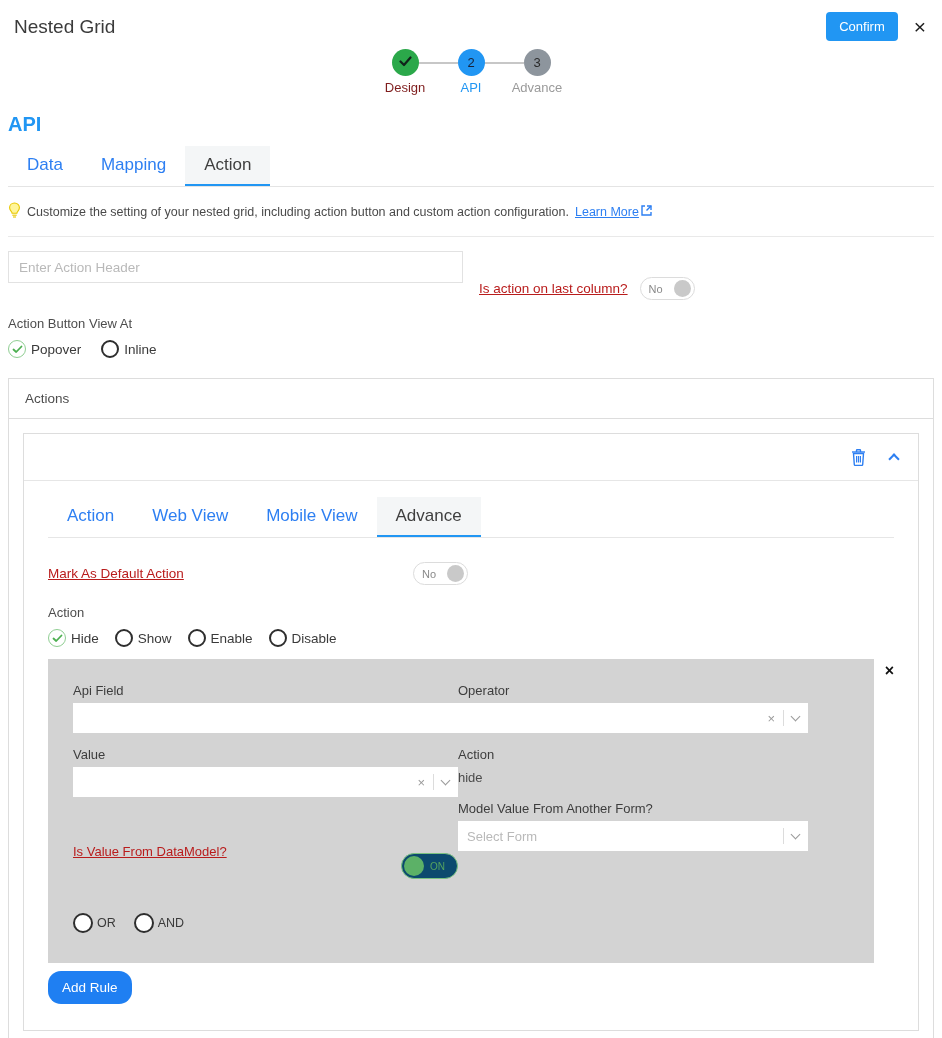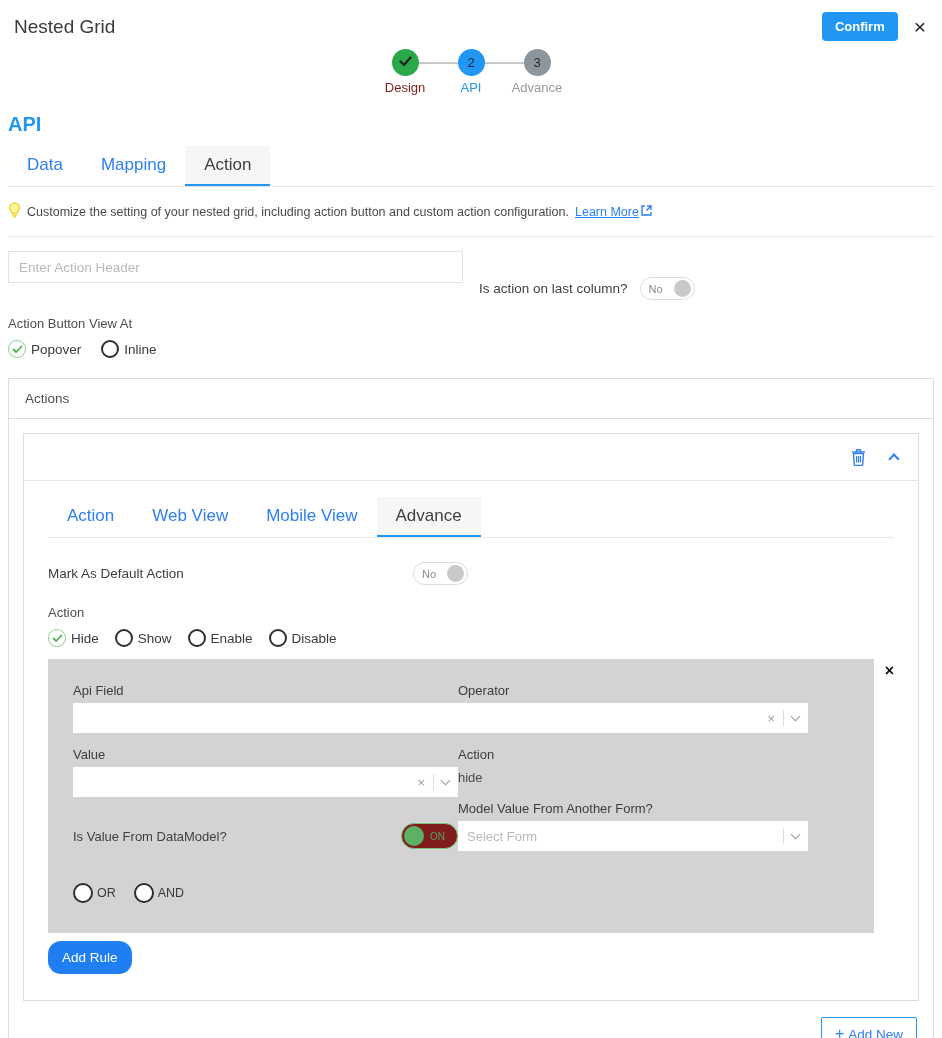--- a/index.html
+++ b/index.html
@@ -6,21 +6,21 @@
   html,body { background:#fff; }
   body {
     width: 942px; min-height: 1038px;
     font-family: "Liberation Sans", sans-serif;
     color: #3f3f3f; position: relative;
   }
   
   .top-bar { display:flex; align-items:center; justify-content:space-between; padding:12px 16px 0 14px; }
   .page-title { font-size:19px; color:#3b3b3b; font-weight:400; }
   .top-right { display:flex; align-items:center; gap:16px; }
-  .btn-confirm { background:#2196f3; color:#fff; border:none; font-size:13px; padding:7px 13px; border-radius:4px; cursor:pointer; font-family:inherit;font-weight:bold; }
+  .btn-confirm { background:#2196f3; color:#fff; border:none; font-size:13px; padding:7px 13px; border-radius:4px; cursor:pointer; font-family:inherit; }
   .close-x { font-size:21px; color:#1c1c1c; line-height:1; cursor:pointer; font-weight:400; }
   
   .stepper { display:flex; justify-content:center; margin-top:8px; }
   .step { display:flex; flex-direction:column; align-items:center; width:66px; position:relative; }
   .step:not(:first-child)::before { content:""; position:absolute; top:13px; right:50%; margin-right:13px; width:40px; height:2px; background:#c7c7c7; }
   .step-circle { width:27px; height:27px; border-radius:50%; display:flex; align-items:center; justify-content:center; font-size:13px; color:#22304d; z-index:1; }
   .step-done .step-circle { background:#2ba84a; }
   .step-active .step-circle { background:#2196f3; color:#17223b; }
   .step-pending .step-circle { background:#8d959d; color:#2a2a2a; }
   .step-label { margin-top:4px; font-size:13px; }
@@ -36,21 +36,21 @@
   .hint-wrap { margin:0 8px; padding:15px 0 15px; border-bottom:1px solid #e9e9e9; }
   .hint { display:flex; align-items:center; gap:6px; font-size:12.5px; color:#4a4a4a; }
   .learn-more { color:#2d7ff2; text-decoration:underline; cursor:pointer; display:inline-flex; align-items:flex-end; gap:2px; }
   
   .form-row1 { display:flex; margin:14px 8px 0; }
   .field-label { font-size:13px; color:#4d4d4d; margin-bottom:6px; }
   .ah-field { width:455px; }
   .text-input { width:100%; height:32px; border:1px solid #e2e2e2; padding:0 10px; font-size:13.5px; color:#3f3f3f; font-family:inherit; outline:none; }
   .text-input::placeholder { color:#b9b9b9; }
   .last-col { display:flex; align-items:center; gap:12px; margin-left:16px; margin-top:26px; }
-  .inline-label { font-size:13.5px; color:#404040; }
+  .inline-label { font-size:13.5px; color:#b91c1c;text-decoration:underline; }
   .toggle-no { width:55px; height:23px; border:1px solid #dcdcdc; border-radius:12px; display:flex; align-items:center; padding:0 3px 0 8px; background:#fff; cursor:pointer; }
   .toggle-no .t-text { font-size:11px; color:#8a8a8a; }
   .toggle-no .t-knob { width:17px; height:17px; border-radius:50%; background:#c9c9c9; margin-left:auto; }
   .view-at { margin:16px 8px 0; }
   .radio-row { display:flex; align-items:center; gap:20px; margin-top:9px; }
   .radio-opt { display:flex; align-items:center; gap:5px; cursor:pointer; font-size:13.5px; color:#3a3a3a; }
   .radio-off { width:18px; height:18px; border-radius:50%; border:2px solid #2e2e2e; background:#fff; }
   .radio-on { width:18px; height:18px; border-radius:50%; border:1.5px solid #8fce92; display:flex; align-items:center; justify-content:center; background:#fff; }
   
   .actions-panel { margin:20px 8px 0; border:1px solid #ddd; }
@@ -73,21 +73,21 @@
   .rcol-r { width:350px; }
   .rule-label { font-size:13px; color:#3d3d3d; margin-bottom:5px; }
   .rule-input { width:100%; height:30px; border:none; background:#fff; padding:0 10px; font-size:13px; font-family:inherit; outline:none; }
   .sel-box { height:30px; background:#fff; display:flex; align-items:center; justify-content:flex-end; padding:0 9px; gap:8px; cursor:pointer; }
   .sel-box .sel-ph { margin-right:auto; color:#b9b9b9; font-size:13px; }
   .sel-clear { color:#9a9a9a; font-size:13px; }
   .sel-div { width:1px; height:16px; background:#dcdcdc; }
   .chev-dn { width:7px; height:7px; border-right:1.5px solid #9a9a9a; border-bottom:1.5px solid #9a9a9a; transform:rotate(45deg); margin-top:-3px; }
   .mt14 { margin-top:14px; } .mt16 { margin-top:16px; }
   .dm-row { margin-top:26px; display:flex; align-items:center; justify-content:space-between; }
-  .toggle-on { width:57px; height:26px; border:1px solid #79c17f; border-radius:13px; display:flex; align-items:center; padding:2px; background:#7f1d1d; cursor:pointer; }
+  .toggle-on { width:57px; height:26px; border:1px solid #79c17f; border-radius:13px; display:flex; align-items:center; padding:2px; background:#0c4a6e; cursor:pointer;margin-top:30px; }
   .toggle-on .t-knob { width:20px; height:20px; border-radius:50%; background:#5cb167; }
   .toggle-on .t-text { font-size:10px; color:#55a35f; margin-left:6px; }
   .action-val { font-size:13px; color:#4b4b4b; margin-top:8px; }
   .logic-row { display:flex; gap:18px; margin-top:34px; }
   .logic-opt { display:flex; align-items:center; gap:4px; font-size:12.5px; color:#3a3a3a; cursor:pointer; }
   .radio-lg { width:20px; height:20px; border-radius:50%; border:2px solid #2e2e2e; background:#fff; }
   .btn-add-rule { margin-top:8px; background:#1f7ff2; color:#fff; border:none; font-size:13.5px; padding:9px 14px; border-radius:13px; cursor:pointer; font-family:inherit; }
   .add-new-row { display:flex; justify-content:flex-end; padding:16px 2px 12px; }
   .btn-add-new { background:#fff; border:1px solid #2196f3; color:#2d7ff2; font-size:13.5px; padding:8px 13px; border-radius:2px; cursor:pointer; font-family:inherit; display:flex; align-items:center; gap:4px; }
   .btn-add-new .plus { font-size:16px; line-height:1; }

